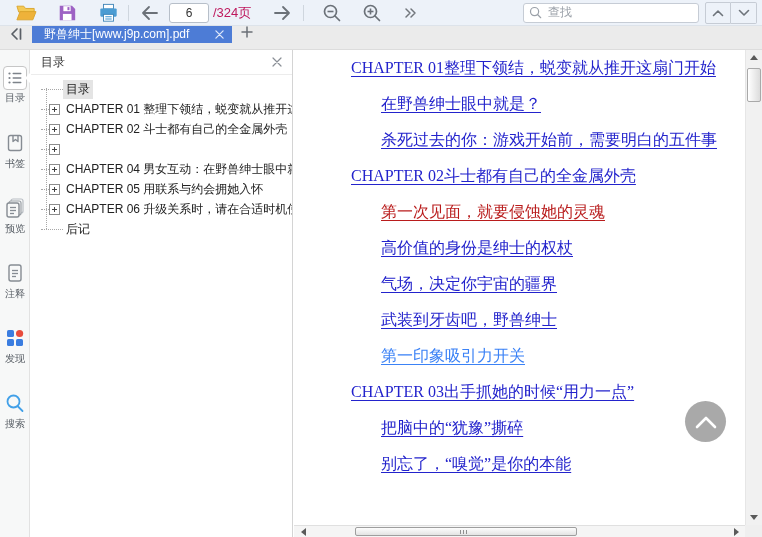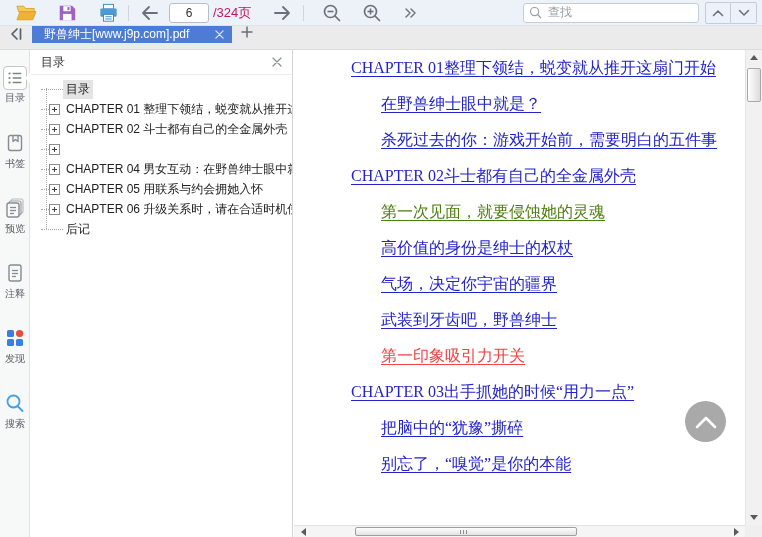--- a/index.html
+++ b/index.html
@@ -316,25 +316,25 @@
         </div>
       </div>
   </div>
 
   <div class="content">
     <div class="doclist" id="doclist">
         <a class="doclink lvl1" style="color: rgb(35, 35, 204);">CHAPTER 01整理下领结，蜕变就从推开这扇门开始</a>
         <a class="doclink lvl2" style="color: rgb(35, 35, 204);">在野兽绅士眼中就是？</a>
         <a class="doclink lvl2" style="color: rgb(35, 35, 204);">杀死过去的你：游戏开始前，需要明白的五件事</a>
         <a class="doclink lvl1" style="color: rgb(35, 35, 204);">CHAPTER 02斗士都有自己的全金属外壳</a>
-        <a class="doclink lvl2" style="color: #4d7c0f;">第一次见面，就要侵蚀她的灵魂</a>
+        <a class="doclink lvl2" style="color: #b91c1c;">第一次见面，就要侵蚀她的灵魂</a>
         <a class="doclink lvl2" style="color: rgb(35, 35, 204);">高价值的身份是绅士的权杖</a>
         <a class="doclink lvl2" style="color: rgb(35, 35, 204);">气场，决定你宇宙的疆界</a>
         <a class="doclink lvl2" style="color: rgb(35, 35, 204);">武装到牙齿吧，野兽绅士</a>
-        <a class="doclink lvl2" style="color: #ef4444;">第一印象吸引力开关</a>
+        <a class="doclink lvl2" style="color: #3b82f6;">第一印象吸引力开关</a>
         <a class="doclink lvl1" style="color: rgb(35, 35, 204);">CHAPTER 03出手抓她的时候“用力一点”</a>
         <a class="doclink lvl2" style="color: rgb(35, 35, 204);">把脑中的“犹豫”撕碎</a>
         <a class="doclink lvl2" style="color: rgb(35, 35, 204);">别忘了，“嗅觉”是你的本能</a>
       </div>
     <div class="backtop">
       <svg width="22" height="14" viewBox="0 0 22 14">
         <path d="M2 12 L11 3 l9 9" fill="none" stroke="#ffffff" stroke-width="2.6" stroke-linecap="round" stroke-linejoin="round"></path>
       </svg>
     </div>
   </div>

